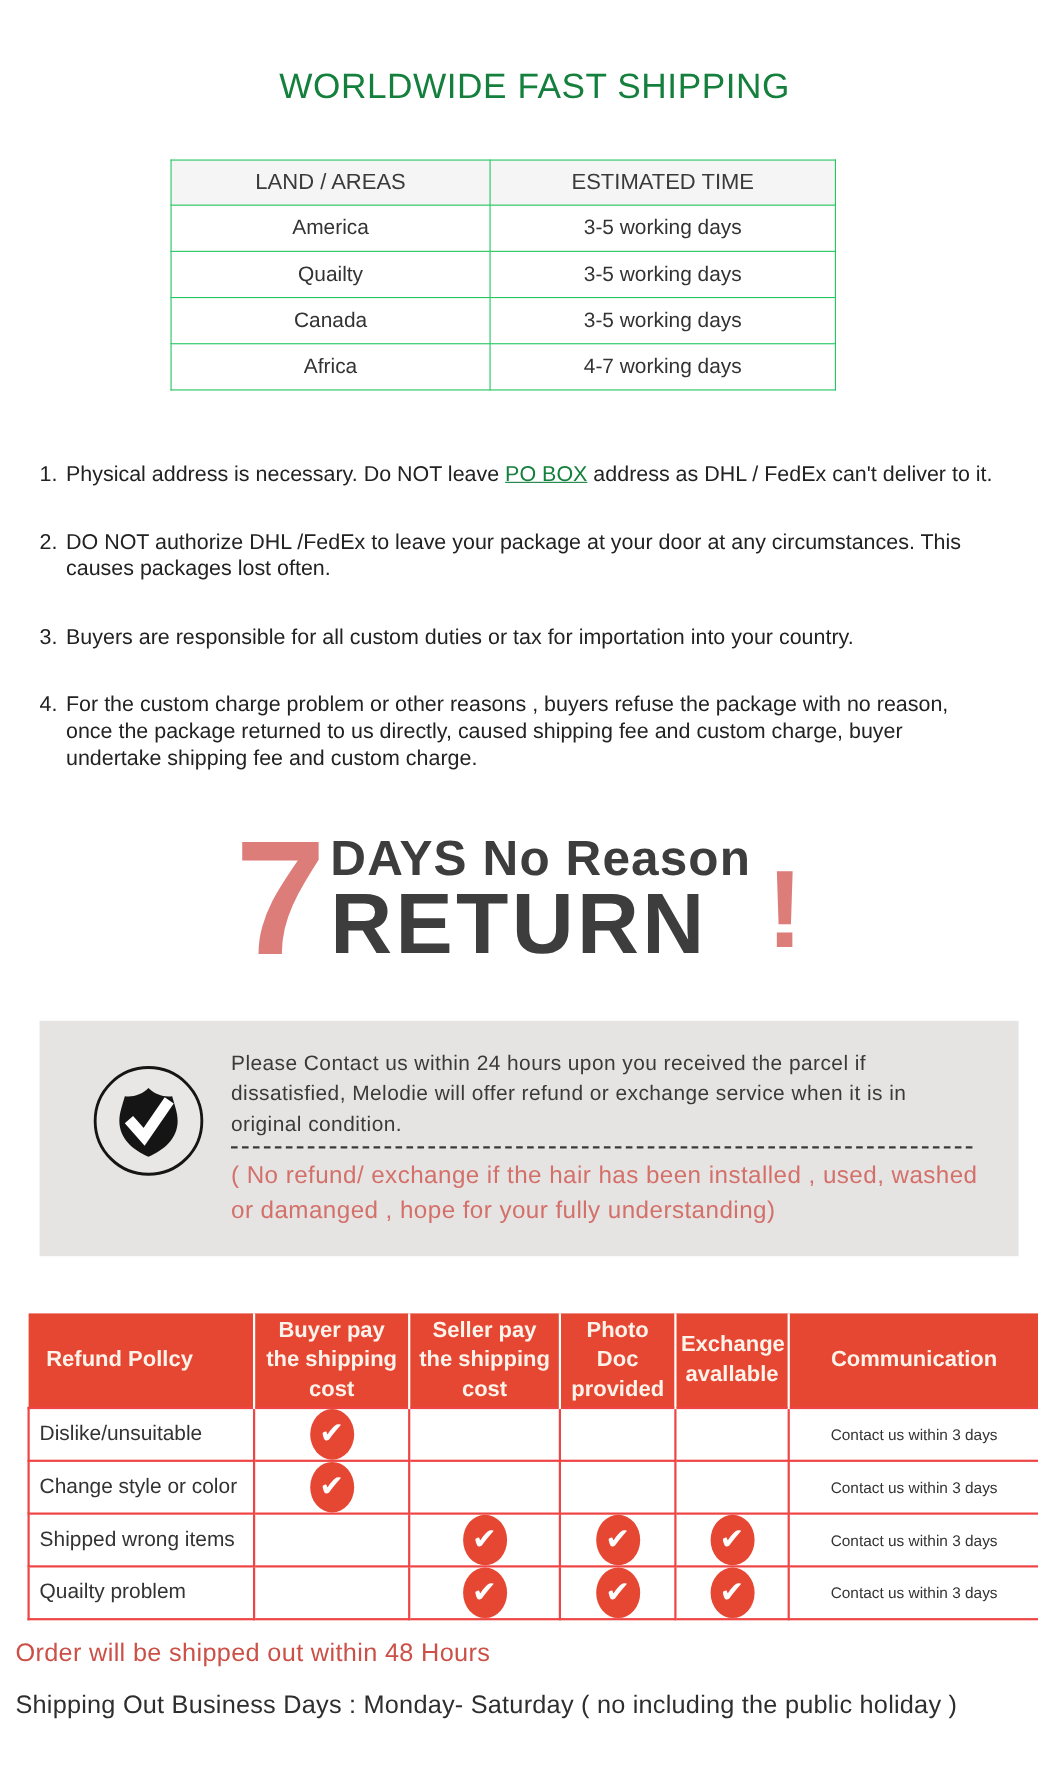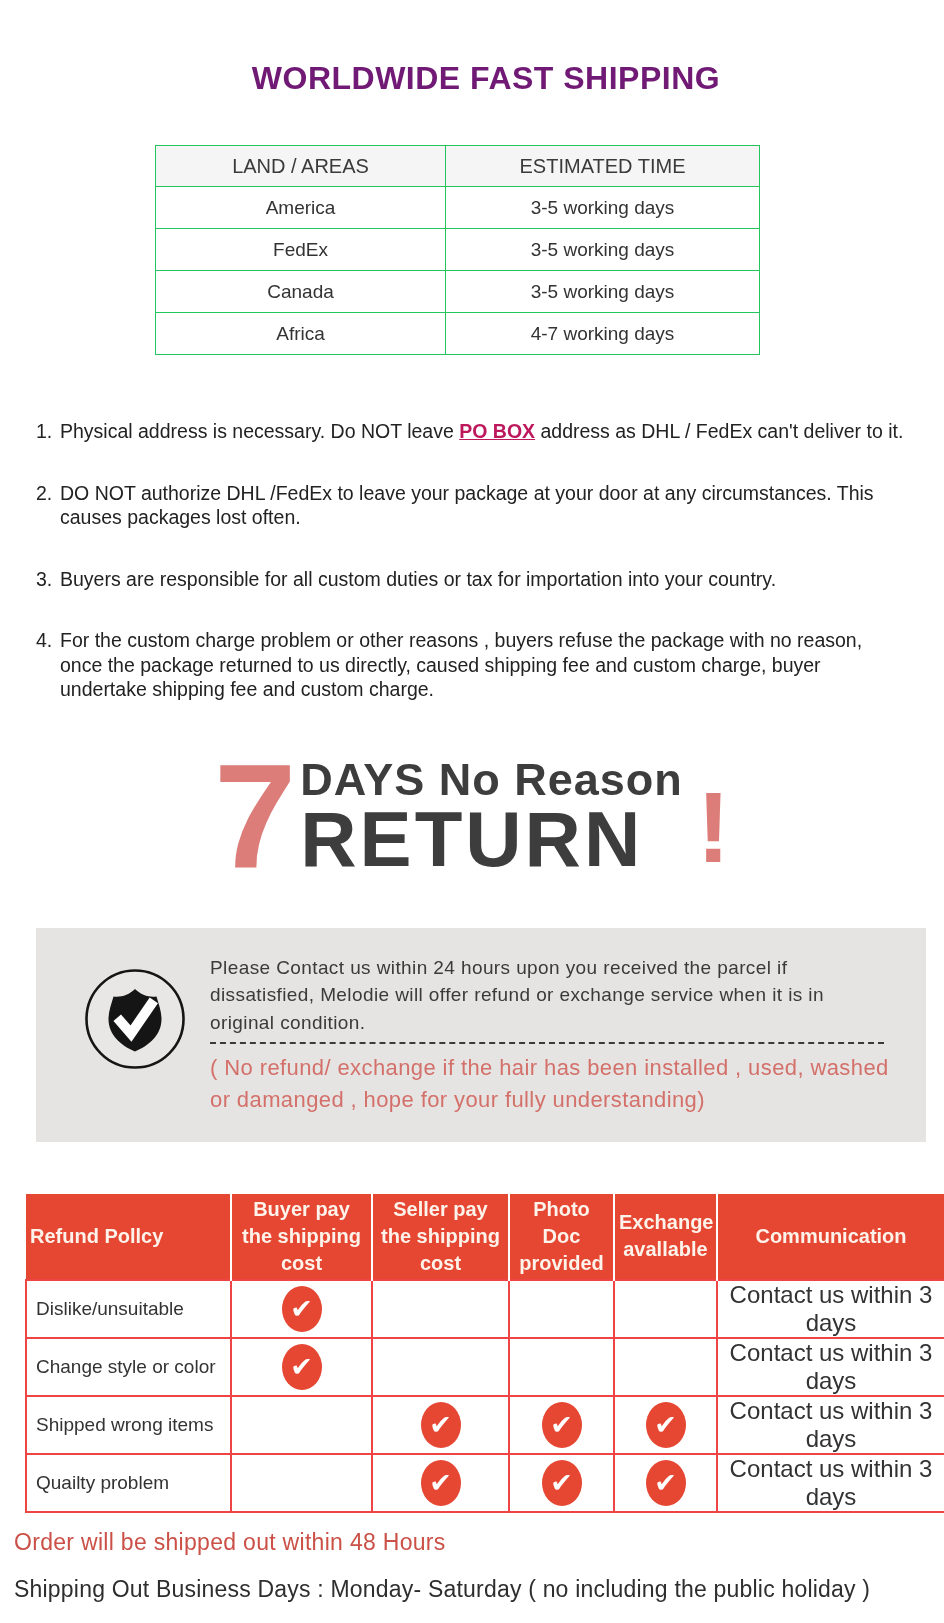--- a/index.html
+++ b/index.html
@@ -9,23 +9,23 @@
     overflow: hidden;
     font-family: "Liberation Sans", sans-serif;
     color: #222;
   }
 
   
   .page-title {
     padding-top: 60px;
     text-align: center;
     font-size: 32px;
-    font-weight: 700;
+    font-weight: 400;
     letter-spacing: 0.5px;
-    color: #701a75;
+    color: #15803d;
     padding-left: 28px;
   }
 
   
   .ship-table {
     margin: 48px 0 0 155px;
     width: 605px;
     border-collapse: collapse;
     font-size: 19px;
     color: #333;
@@ -42,21 +42,21 @@
     color: #3a3a3a;
     height: 41px;
   }
   .ship-table th:first-child, .ship-table td:first-child { width: 290px; }
 
   
   .notes { margin: 64px 0 0 36px; width: 880px; }
   .note { display: flex; margin-bottom: 37px; font-size: 19.5px; line-height: 1.26; color: #222; }
   .note-num { flex: 0 0 24px; }
   .note-text { flex: 1 1 auto; max-width: 845px; }
-  .hl { color: #be185d; font-weight: 700; text-decoration: underline; }
+  .hl { color: #15803d; font-weight: 400; text-decoration: underline; }
 
   
   .return-banner {
     margin-top: 52px;
     display: flex;
     justify-content: center;
     align-items: center;
   }
   .big-digit {
     font-size: 148px;
@@ -120,32 +120,32 @@
     font-size: 20px;
     font-weight: 700;
     line-height: 1.35;
     height: 82px;
     border-left: 2px solid #fff;
     border-right: 2px solid #fff;
     text-align: center;
     vertical-align: middle;
     padding: 2px 4px;
   }
-  .refund-table th:first-child { border-left: none; text-align: left; padding-left: 4px; }
+  .refund-table th:first-child { border-left: none; text-align: left; padding-left: 16px; }
   .refund-table th:last-child { border-right: none; }
   .refund-table td {
     border: 2px solid #ef4444;
     height: 46px;
     font-size: 19px;
     color: #333;
     text-align: center;
     vertical-align: middle;
   }
   .refund-table td.label-cell { text-align: left; padding-left: 9px; }
-  .refund-table tr td:last-child { border-right: none; font-size: 24px; }
+  .refund-table tr td:last-child { border-right: none; font-size: 14px; }
   .mark {
     display: inline-block;
     width: 40px;
     height: 46px;
     border-radius: 50%;
     color: #fff;
     font-family: "DejaVu Sans", sans-serif;
     font-size: 27px;
     font-weight: 700;
     line-height: 46px;
@@ -171,21 +171,21 @@
       <th>LAND / AREAS</th>
       <th>ESTIMATED TIME</th>
     </tr>
   </thead>
   <tbody>
       <tr>
         <td>America</td>
         <td>3-5 working days</td>
       </tr>
       <tr>
-        <td>FedEx</td>
+        <td>Quailty</td>
         <td>3-5 working days</td>
       </tr>
       <tr>
         <td>Canada</td>
         <td>3-5 working days</td>
       </tr>
       <tr>
         <td>Africa</td>
         <td>4-7 working days</td>
       </tr>

